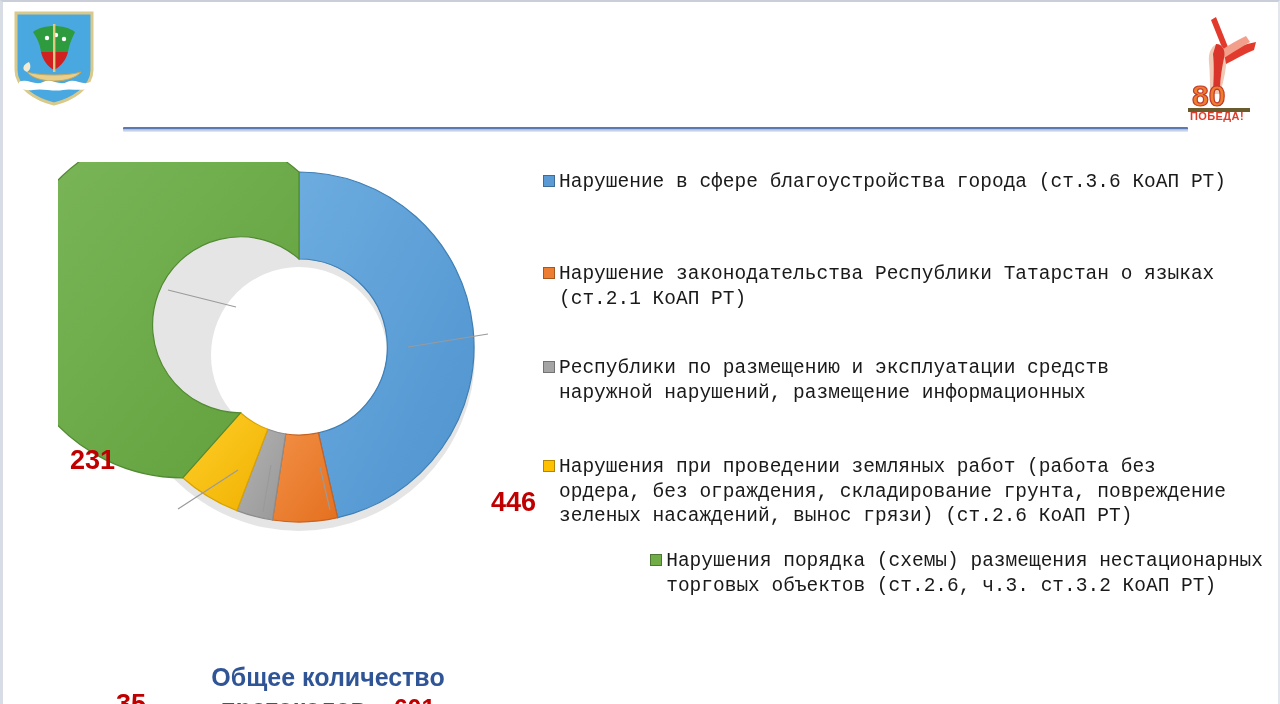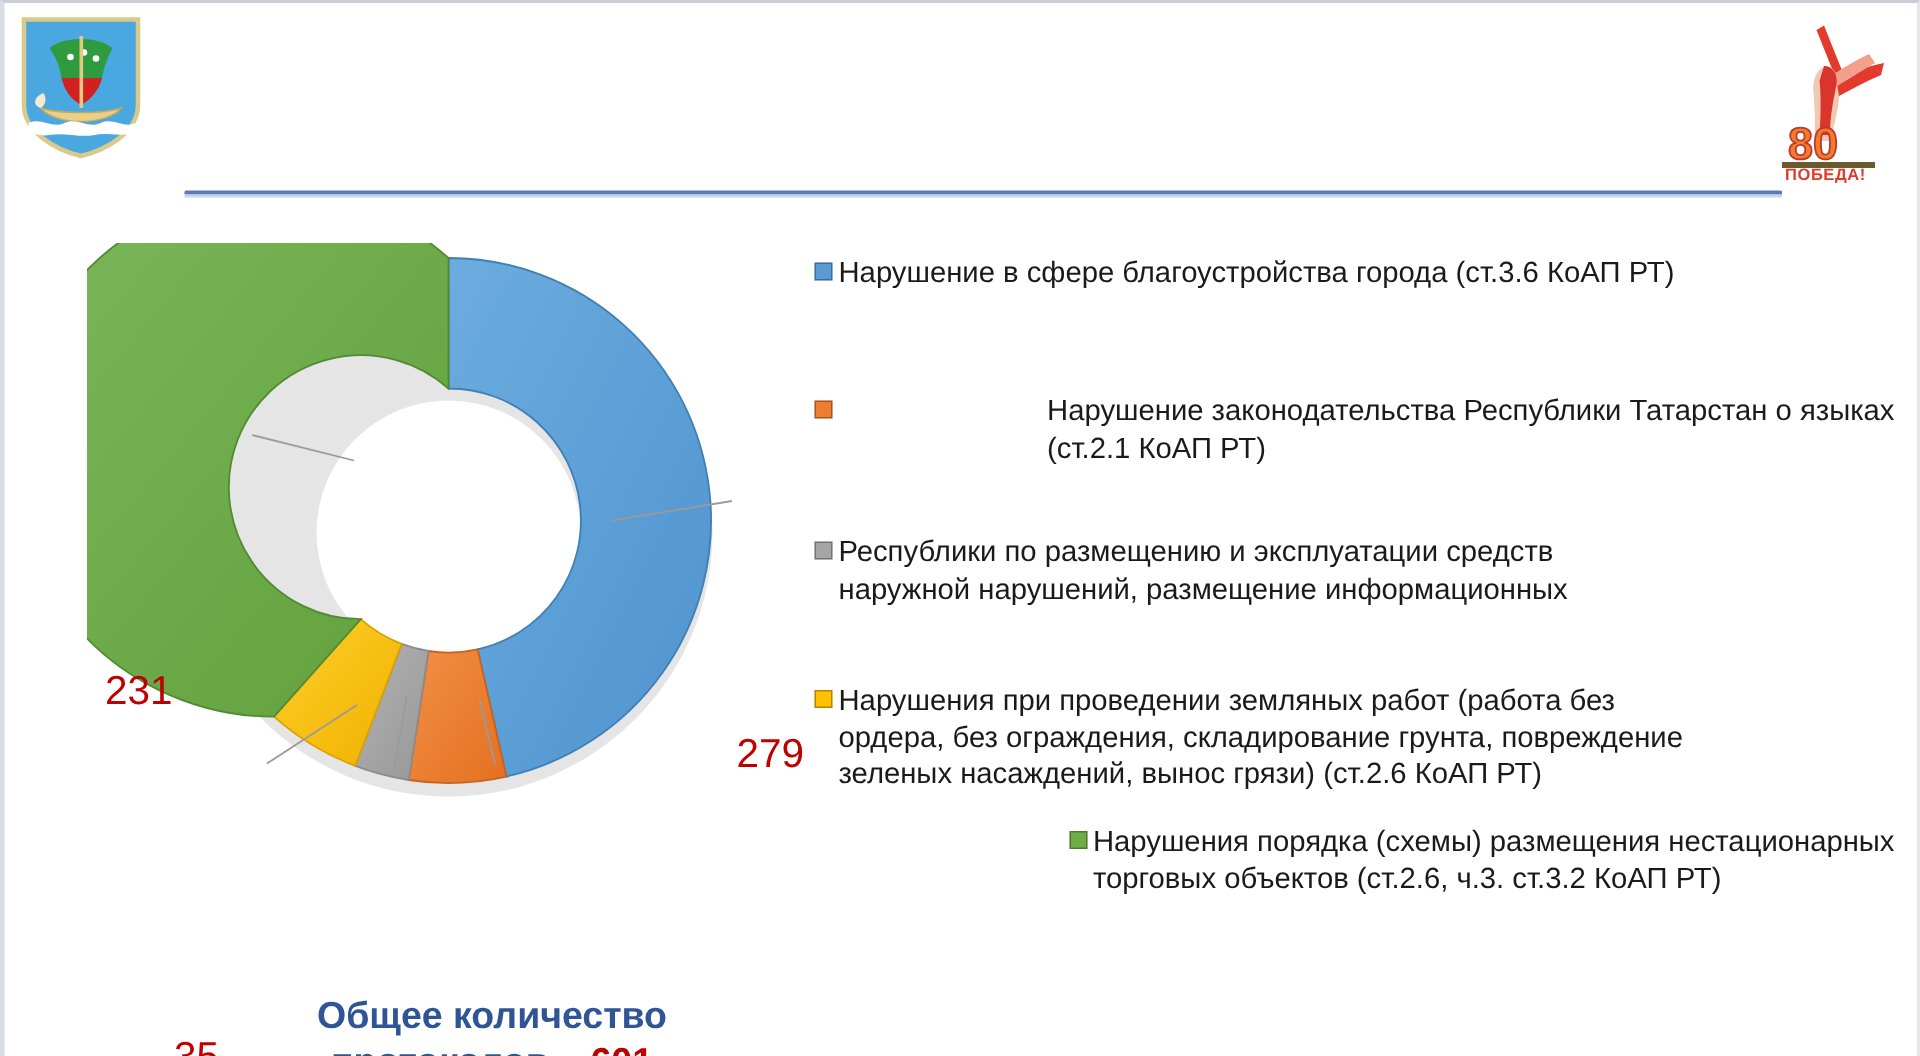--- a/index.html
+++ b/index.html
@@ -47,21 +47,21 @@
     border-radius:1px;
   }
   
   .chart-wrap{
     position:absolute;left:55px;top:160px;width:480px;height:440px;
   }
   .donut-svg{position:absolute;left:0;top:0;}
   .dlabel{
     position:absolute;
     color:#c00000;
-    font-weight:normal;
+    font-weight:bold;
     font-size:27px;
     font-family:"Liberation Sans","DejaVu Sans",sans-serif;
     white-space:nowrap;
   }
   .dl-231{left:12px;top:283px;}
   .dl-279{left:433px;top:325px;}
   .dl-35{left:58px;top:527px;}
   
   .caption{
     position:absolute;left:90px;top:628px;width:470px;
@@ -88,24 +88,24 @@
     flex:0 0 auto;
     width:12px;height:12px;
     margin-top:5px;
     border:1px solid rgba(0,0,0,0.30);
     box-sizing:border-box;
   }
   .legend-text{
     font-size:19.5px;
     line-height:24.5px;
     color:#1a1a1a;
-    font-family:Liberation Sans, sans-serif;
+    font-family:Liberation Mono, monospace;
   }
   .li0{top:0px;left:0px;width:720px;}
-  .li1{top:92px;left:0px;width:720px;justify-content:space-between;}
+  .li1{top:92px;left:0px;width:720px;}
   .li2{top:186px;left:0px;width:720px;}
   .li3{top:285px;left:0px;width:720px;}
   .li4{top:379px;left:0px;width:720px;justify-content:flex-end;}
 </style>
 </head>
 <body>
 
 <div class="slide">
 
   <div class="crest">
@@ -198,21 +198,21 @@
       <g stroke="#9a9a9a" stroke-width="1.2" fill="none">
         <line x1="110" y1="128" x2="178" y2="145"></line>
         <line x1="430" y1="172" x2="350" y2="185"></line>
         <line x1="120" y1="347" x2="180" y2="308"></line>
         <line x1="205" y1="350" x2="213" y2="303"></line>
         <line x1="272" y1="348" x2="262" y2="305"></line>
       </g>
     </svg>
 
     <div class="dlabel dl-231">231</div>
-    <div class="dlabel dl-279">279</div>
+    <div class="dlabel dl-279">446</div>
     <div class="dlabel dl-35">35</div>
 
   </div>
 
   <div class="caption">
     <div>Общее количество</div>
     <div>
       <span>протоколов – </span><span class="total">601</span>
     </div>
   </div>

